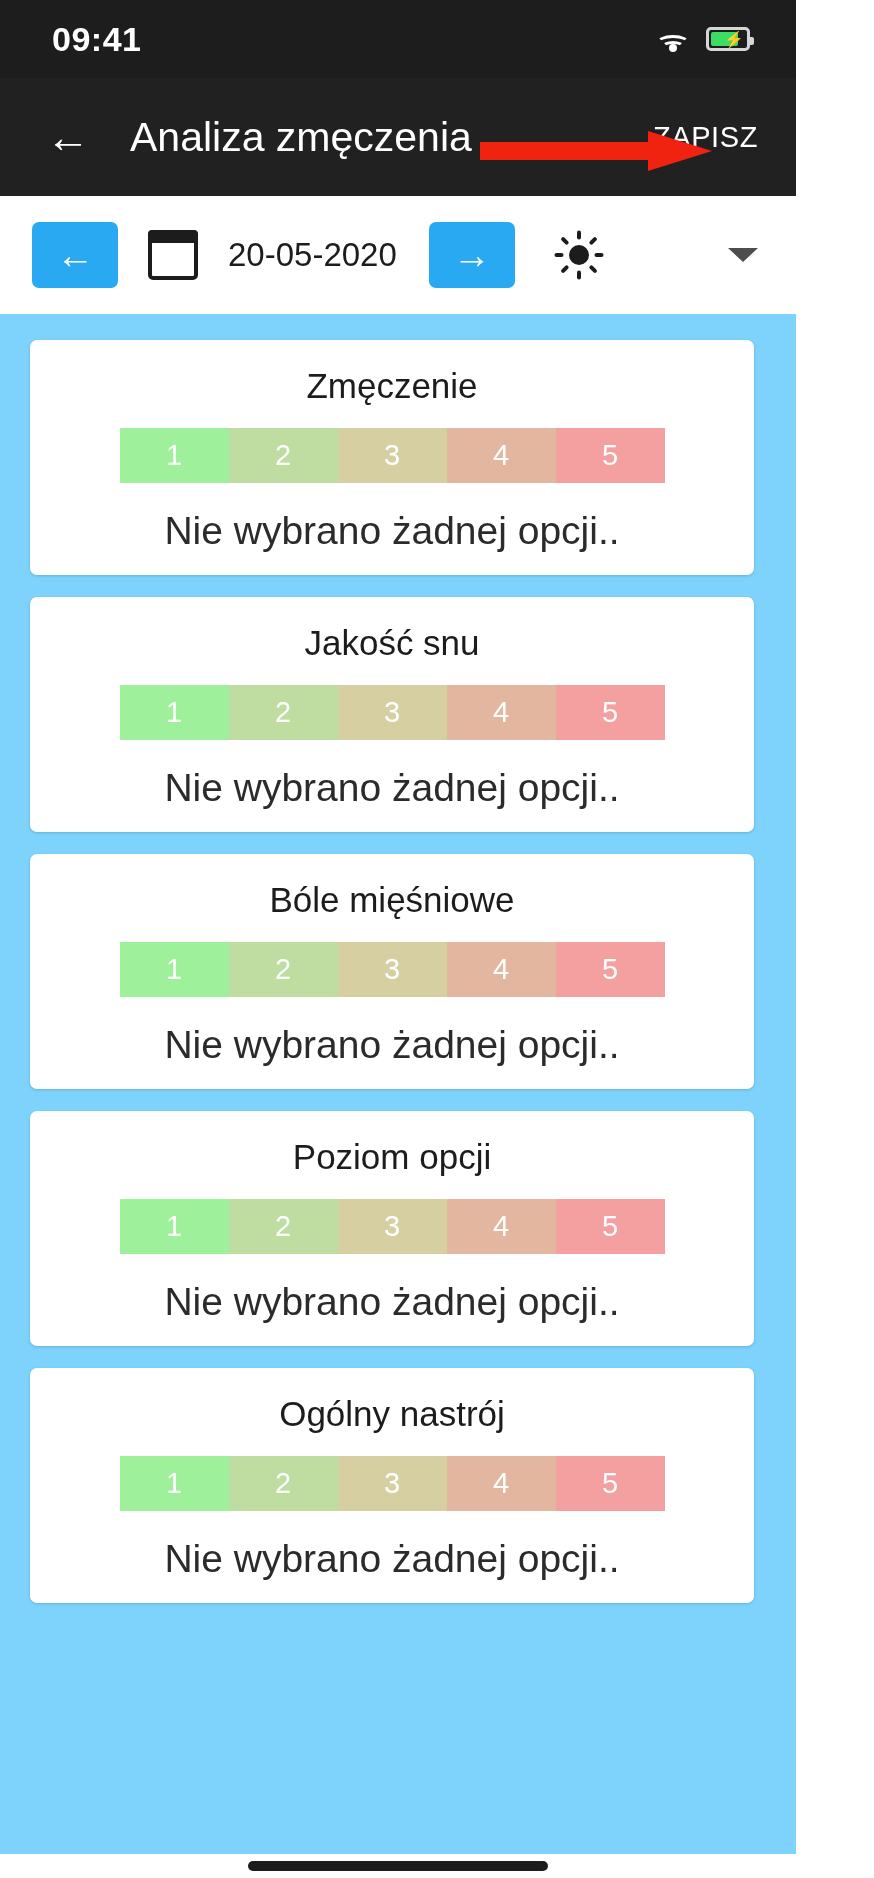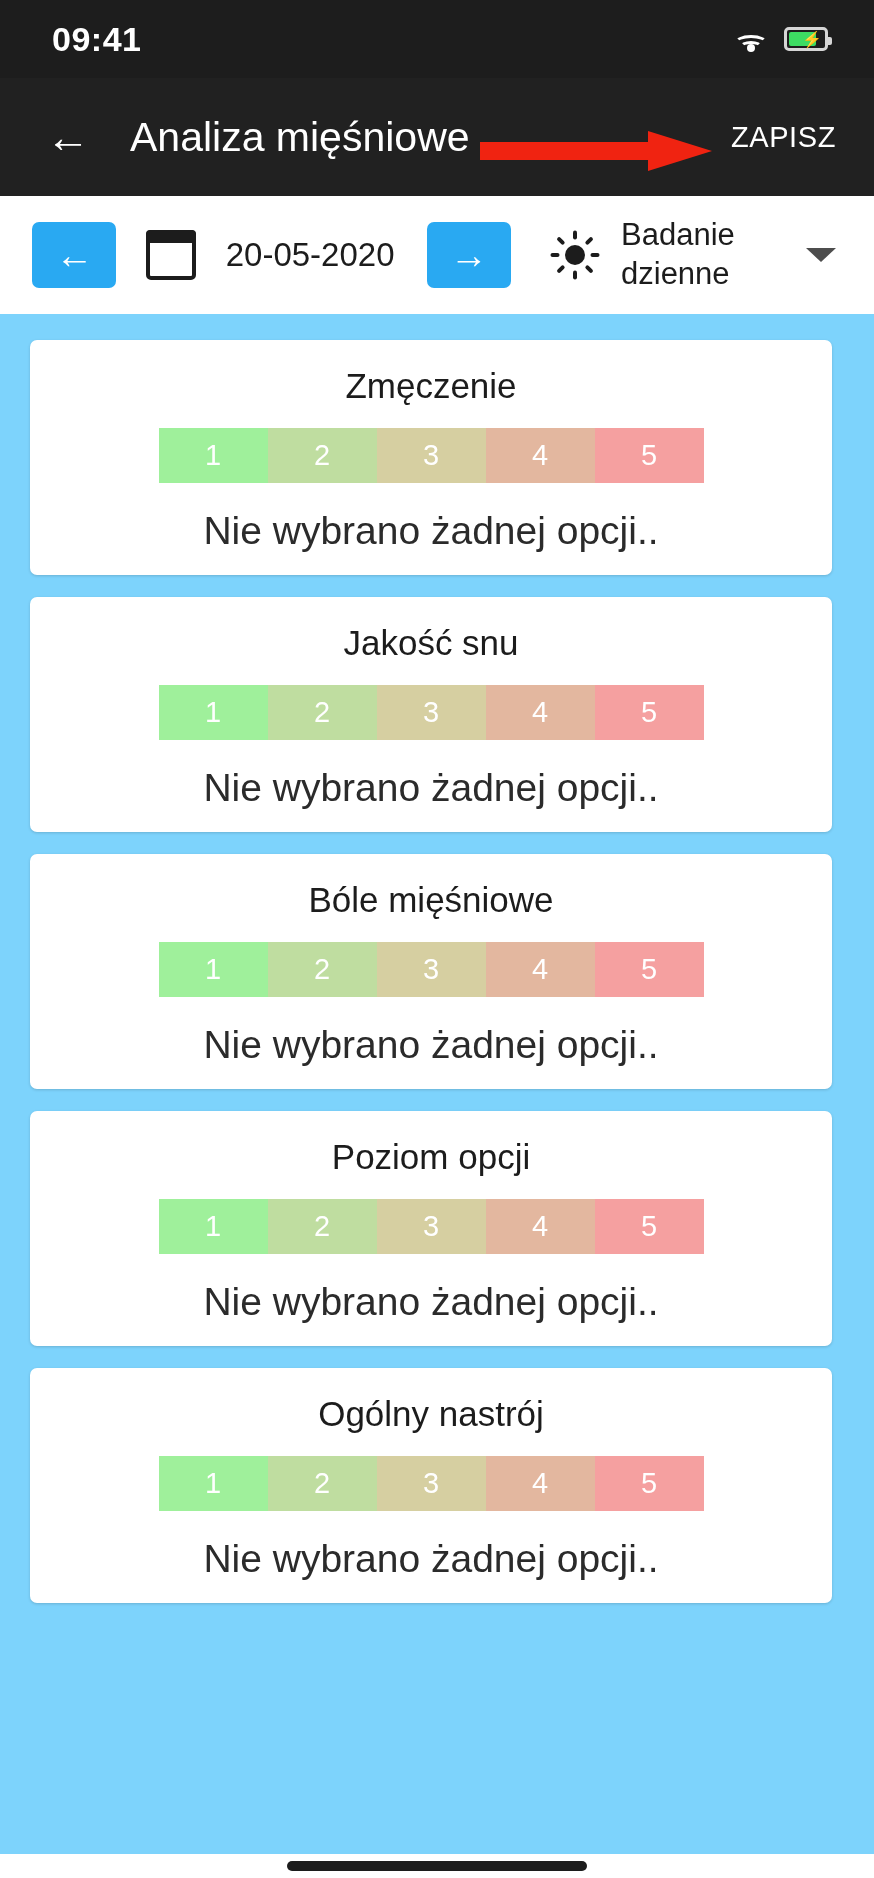--- a/index.html
+++ b/index.html
@@ -5,21 +5,21 @@
   * { box-sizing: border-box; margin: 0; padding: 0; }
   html, body {
     width: 874px;
     height: 1878px;
     background: #ffffff;
     font-family: "Liberation Sans", sans-serif;
     overflow: hidden;
   }
   .phone {
     position: relative;
-    width: 874px;
+    width: 796px;
     height: 1878px;
     background: #f2f2f2;
     display: flex;
     flex-direction: column;
   }
 
   
   .status-bar {
     height: 78px;
     background: #1d1d1d;
@@ -278,21 +278,21 @@
         </div>
       <div class="battery">
         <div class="battery-fill"></div>
         <div class="battery-bolt">⚡</div>
       </div>
     </div>
   </div>
 
   <div class="app-bar">
     <div class="back-arrow">←</div>
-    <div class="app-title">Analiza mięśniowe</div>
+    <div class="app-title">Analiza zmęczenia</div>
     <div class="save-btn">ZAPISZ</div>
 
     <svg class="annot-arrow" viewBox="0 0 232 46">
       <polygon points="0,14 168,14 168,3 232,23 168,43 168,32 0,32" fill="#f02311"></polygon>
     </svg>
   </div>
 
   <div class="toolbar">
     <div class="nav-square">←</div>
     <div class="cal-icon"></div>
@@ -304,21 +304,20 @@
       <div class="sun-ray" style="transform: translate(-50%,-50%) rotate(0deg)   translateY(-20px);"></div>
       <div class="sun-ray" style="transform: translate(-50%,-50%) rotate(45deg)  translateY(-20px);"></div>
       <div class="sun-ray" style="transform: translate(-50%,-50%) rotate(90deg)  translateY(-20px);"></div>
       <div class="sun-ray" style="transform: translate(-50%,-50%) rotate(135deg) translateY(-20px);"></div>
       <div class="sun-ray" style="transform: translate(-50%,-50%) rotate(180deg) translateY(-20px);"></div>
       <div class="sun-ray" style="transform: translate(-50%,-50%) rotate(225deg) translateY(-20px);"></div>
       <div class="sun-ray" style="transform: translate(-50%,-50%) rotate(270deg) translateY(-20px);"></div>
       <div class="sun-ray" style="transform: translate(-50%,-50%) rotate(315deg) translateY(-20px);"></div>
     </div>
 
-    <div class="mode-label">Badanie dzienne</div>
     <div class="caret"></div>
   </div>
 
   <div class="content">
 
     <div class="card">
       <div class="card-title">Zmęczenie</div>
       <div class="scale">
         <div class="scale-cell" style="background: rgb(159, 240, 155);">1</div>
         <div class="scale-cell" style="background: rgb(191, 221, 160);">2</div>

